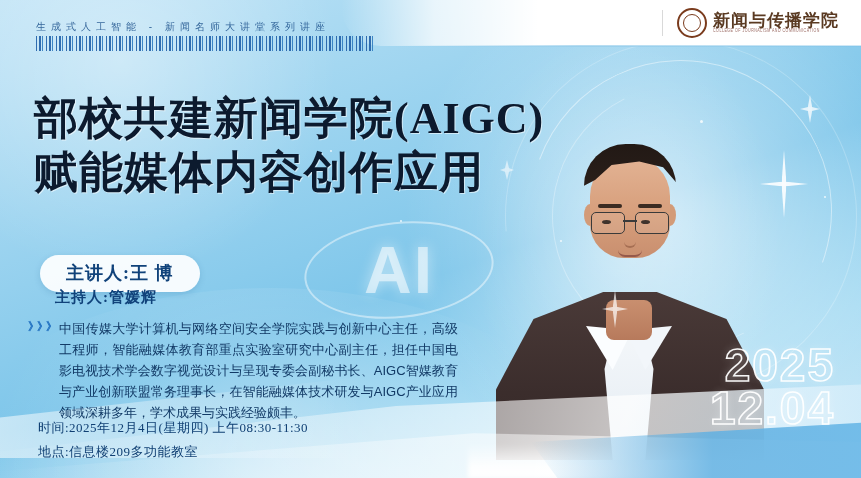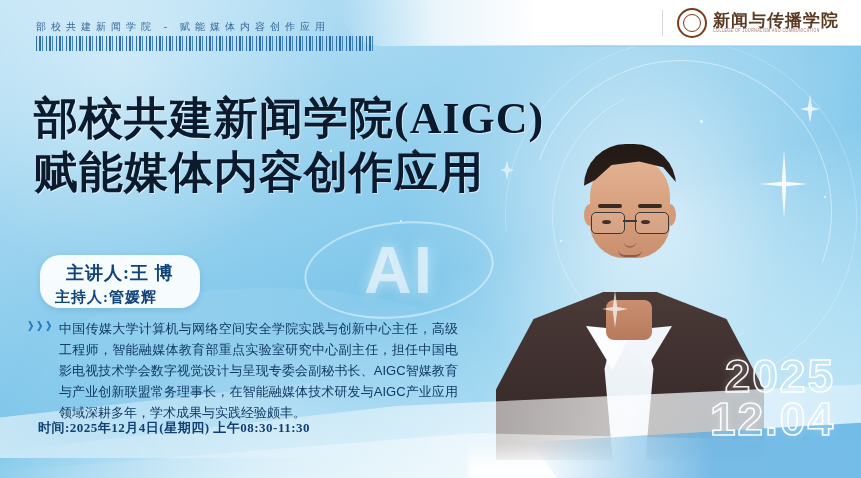--- a/index.html
+++ b/index.html
@@ -149,21 +149,21 @@
     font-weight:bold;color:#0c1a2e;
   }
   .title .l1{font-size:44px;line-height:1.22;letter-spacing:1px;
     text-shadow:1px 1px 0 rgba(255,255,255,.55);white-space:nowrap;}
   .title .l2{font-size:44px;line-height:1.22;letter-spacing:1px;
     text-shadow:1px 1px 0 rgba(255,255,255,.55);white-space:nowrap;}
 
   
   .speaker-pill{
     position:absolute;left:40px;top:255px;
-    padding:6px 26px 23px 26px;border-radius:20px;
+    padding:6px 26px 7px 26px;border-radius:20px;
     background:rgba(255,255,255,.92);
     box-shadow:0 2px 6px rgba(40,100,150,.18);
     font-family:"Liberation Serif","DejaVu Serif",serif;
     font-size:18px;font-weight:bold;color:#10427a;letter-spacing:1px;white-space:nowrap;
   }
   .host{
     position:absolute;left:46px;top:288px;
     font-family:"Liberation Serif","DejaVu Serif",serif;
     font-size:15px;font-weight:bold;color:#10427a;letter-spacing:1px;white-space:nowrap;margin-left:9px;
   }
@@ -176,33 +176,32 @@
   }
   .bio{
     font-family:"Liberation Sans",sans-serif;
     font-size:13px;line-height:1.62;color:#123a66;text-align:justify;
   }
 
   
   .info{
     position:absolute;left:38px;top:416px;
     font-family:"Liberation Serif","DejaVu Serif",serif;
-    font-weight:bold;color:#0f3f73;font-size:13px;line-height:1.85;letter-spacing:.5px;
+    font-weight:normal;color:#0f3f73;font-size:13px;line-height:1.85;letter-spacing:.5px;
   }
   .info div{white-space:nowrap;}
 
   
   .bigdate{
     position:absolute;right:26px;top:344px;text-align:right;
     font-family:"Liberation Sans",sans-serif;
     font-weight:bold;font-size:46px;line-height:.93;letter-spacing:2px;
     color:transparent;
     -webkit-text-stroke:1.6px rgba(255,255,255,.95);
     text-shadow:0 0 10px rgba(255,255,255,.25);
-    margin-top:11px;
   }
 
   
   .portrait{
     position:absolute;left:478px;top:36px;width:300px;height:442px;
   }
   .p-suit{
     position:absolute;left:18px;bottom:18px;width:268px;height:168px;
     background:linear-gradient(180deg,#4a3a38 0%,#3b2d2c 60%,#342827 100%);
     clip-path:polygon(40% 0, 60% 0, 86% 16%, 100% 58%, 100% 100%, 0 100%, 0 58%, 14% 16%);
@@ -351,38 +350,39 @@
     <div class="logo-div"></div>
     <div class="logo brown">
       <div class="seal"></div>
       <div class="names">
         <div class="cn">新闻与传播学院</div>
         <div class="en">COLLEGE OF JOURNALISM AND COMMUNICATION</div>
       </div>
     </div>
   </div>
 
-  <div class="kicker">部校共建新闻学院 - 赋能媒体内容创作应用</div>
+  <div class="kicker">生成式人工智能 - 新闻名师大讲堂系列讲座</div>
   <div class="barcode"></div>
 
   <div class="title">
     <div class="l1">部校共建新闻学院(AIGC)</div>
     <div class="l2">赋能媒体内容创作应用</div>
   </div>
 
   <div class="speaker-pill">主讲人:王 博</div>
   <div class="host">主持人:管媛辉</div>
 
   <div class="bio-wrap">
     <div class="chevrons">》》》</div>
     <div class="bio">中国传媒大学计算机与网络空间安全学院实践与创新中心主任，高级工程师，智能融媒体教育部重点实验室研究中心副主任，担任中国电影电视技术学会数字视觉设计与呈现专委会副秘书长、AIGC智媒教育与产业创新联盟常务理事长，在智能融媒体技术研发与AIGC产业应用领域深耕多年，学术成果与实践经验颇丰。</div>
   </div>
 
   <div class="info">
     <div>时间:2025年12月4日(星期四)  上午08:30-11:30</div>
+    <div>地点:信息楼209多功能教室</div>
   </div>
 
   <div class="bigdate">
     <div>2025</div>
     <div>12.04</div>
   </div>
 
 </div>
 
 </body></html>

